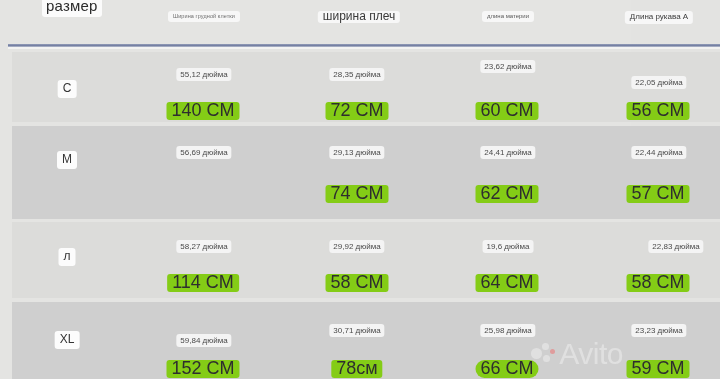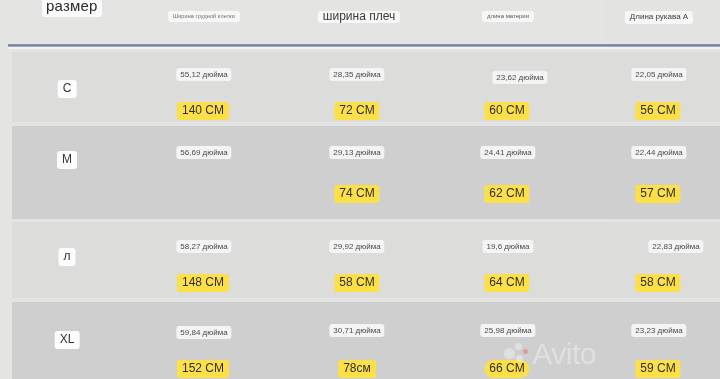--- a/index.html
+++ b/index.html
@@ -13,20 +13,21 @@
     background: #e3e3e1;
     font-family: "Liberation Sans", sans-serif;
     -webkit-font-smoothing: antialiased;
   }
 
   #size-chart {
     position: relative;
     width: 604px;
     height: 379px;
     background: #e4e4e2;
+    padding-left: 27px;
   }
 
   
   .header-row {
     position: absolute;
     left: 0;
     top: 0;
     width: 720px;
     height: 38px;
   }
@@ -111,24 +112,24 @@
     color: #4a4a4a;
     border-radius: 3px;
     font-size: 8px;
     line-height: 11px;
     padding: 1px 4px 1px 4px;
     white-space: nowrap;
   }
   .cell-cm {
     position: absolute;
     transform: translateX(-50%);
-    background: #fde047;
+    background: #84cc16;
     color: #2e2e2e;
     border-radius: 3px;
-    font-size: 12px;
+    font-size: 18px;
     line-height: 15px;
     padding: 1px 5px 2px 5px;
     white-space: nowrap;
   }
 
   .c1x { left: 204px; }
   .c2x { left: 357px; }
   .c3x { left: 508px; }
   .c4x { left: 659px; }
 
@@ -191,22 +192,22 @@
 
   <div class="divider"></div>
   <div class="divider-shadow"></div>
 
   <div class="row plain" style="top:52px; height:70px;">
     <div class="band"></div>
     <span class="size-badge" style="top:28px;">С</span>
 
     <span class="cell-inch c1x" style="top:16px;">55,12 дюйма</span>
     <span class="cell-inch c2x" style="top:16px;">28,35 дюйма</span>
-    <span class="cell-inch c3x" style="top:19px;margin-left:12px;">23,62 дюйма</span>
-    <span class="cell-inch c4x" style="top:16px;">22,05 дюйма</span>
+    <span class="cell-inch c3x" style="top:8px;">23,62 дюйма</span>
+    <span class="cell-inch c4x" style="top:24px;">22,05 дюйма</span>
 
     <span class="cell-cm c1m" style="top:50px;">140 CM</span>
     <span class="cell-cm c2m" style="top:50px;">72 CM</span>
     <span class="cell-cm c3m" style="top:50px;">60 CM</span>
     <span class="cell-cm c4m" style="top:50px;">56 CM</span>
   </div>
 
   <div class="row alt" style="top:126px; height:93px;">
     <div class="band"></div>
     <span class="size-badge" style="top:25px;">M</span>
@@ -224,31 +225,31 @@
 
   <div class="row plain" style="top:222px; height:76px;">
     <div class="band"></div>
     <span class="size-badge" style="top:26px;">л</span>
 
     <span class="cell-inch c1x" style="top:18px;">58,27 дюйма</span>
     <span class="cell-inch c2x" style="top:18px;">29,92 дюйма</span>
     <span class="cell-inch c3x" style="top:18px;">19,6 дюйма</span>
     <span class="cell-inch c4x" style="top:18px;margin-left:17px;">22,83 дюйма</span>
 
-    <span class="cell-cm c1m" style="top:52px;">148 CM</span>
+    <span class="cell-cm c1m" style="top:52px;">114 CM</span>
     <span class="cell-cm c2m" style="top:52px;">58 CM</span>
     <span class="cell-cm c3m" style="top:52px;">64 CM</span>
     <span class="cell-cm c4m" style="top:52px;">58 CM</span>
   </div>
 
   <div class="row alt" style="top:302px; height:77px;">
     <div class="band"></div>
     <span class="size-badge" style="top:29px;">XL</span>
 
-    <span class="cell-inch c1x" style="top:24px;">59,84 дюйма</span>
+    <span class="cell-inch c1x" style="top:32px;">59,84 дюйма</span>
     <span class="cell-inch c2x" style="top:22px;">30,71 дюйма</span>
     <span class="cell-inch c3x" style="top:22px;">25,98 дюйма</span>
     <span class="cell-inch c4x" style="top:22px;">23,23 дюйма</span>
 
     <span class="cell-cm c1m" style="top:58px;">152 CM</span>
     <span class="cell-cm c2m" style="top:58px;">78см</span>
     <span class="cell-cm c3m" style="top:58px;border-radius:9px;">66 CM</span>
     <span class="cell-cm c4m" style="top:58px;">59 CM</span>
   </div>
 

